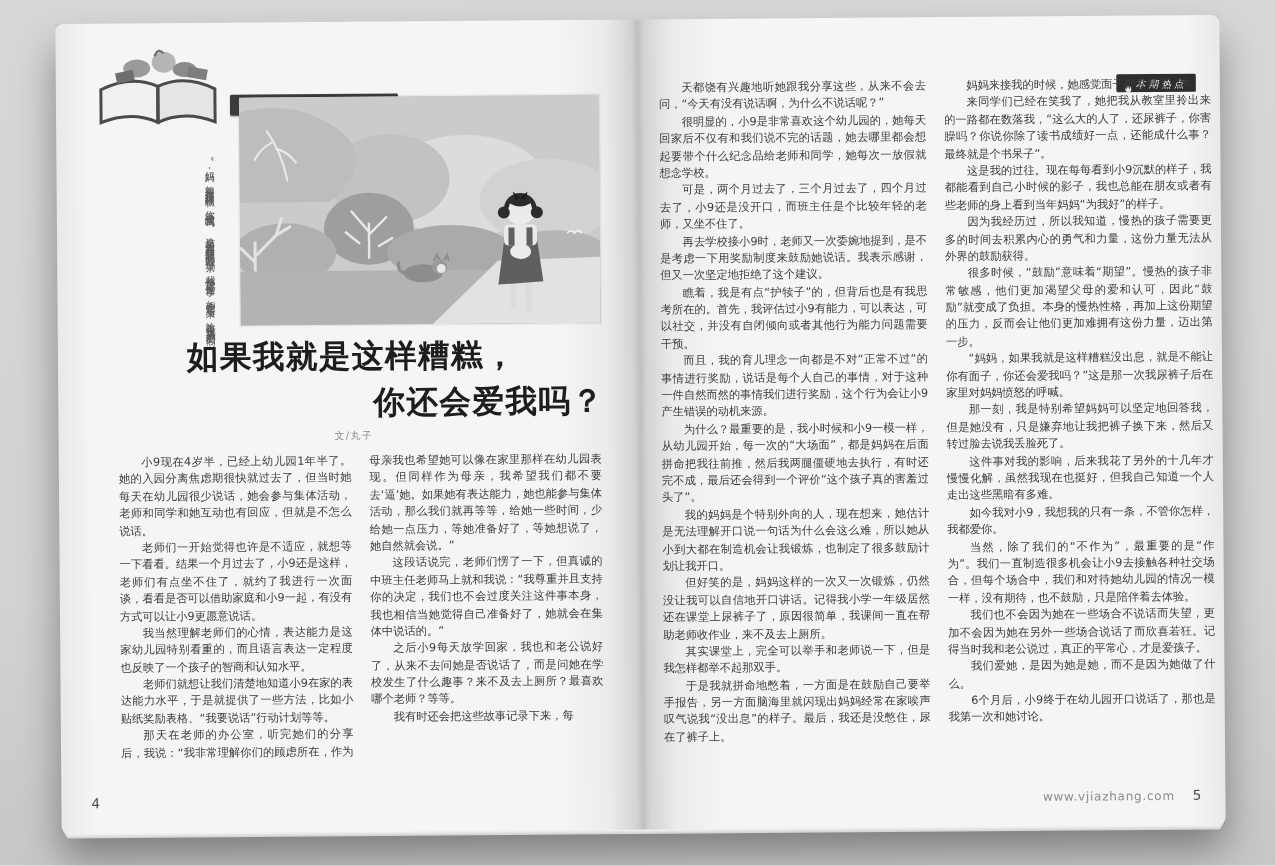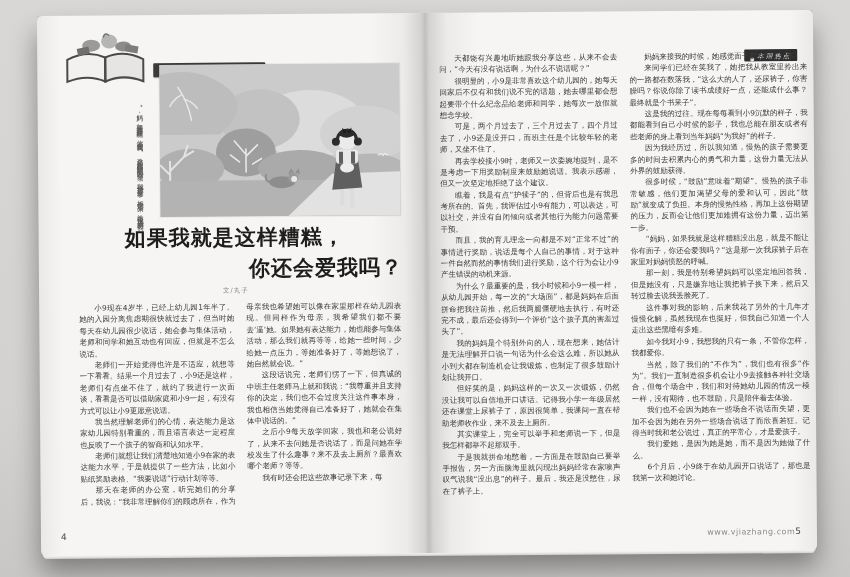--- a/index.html
+++ b/index.html
@@ -52,21 +52,21 @@
   }
   
   .topic-badge{
     position:absolute;right:16px;top:39px;height:12px;padding:0 6px;background:#2e2e2e;border-radius:1px;
     display:flex;align-items:flex-end;gap:3px;font-style:italic;
   }
   .topic-badge .dot{width:4px;height:4px;background:#e8e8e8;border-radius:50%;}
   .topic-badge span.t{color:#f0f0f0;font-size:6.5px;letter-spacing:2px;}
   
   .pagenum-left{position:absolute;left:20px;bottom:14px;font-size:9px;color:#4a4a4a;}
-  .footer-right{position:absolute;right:16px;bottom:14px;display:flex;align-items:baseline;}
+  .footer-right{position:absolute;right:16px;bottom:14px;display:flex;align-items:baseline;gap:12px;}
   .footer-right .url{font-size:8px;color:#8b8b8b;letter-spacing:.5px;}
   .footer-right .num{font-size:9px;color:#4a4a4a;}
 </style>
 </head>
 <body>
 
 <div class="book">
 
   <div class="page left">
 
@@ -171,21 +171,21 @@
       <p>于是我就拼命地憋着，一方面是在鼓励自己要举手报告，另一方面脑海里就闪现出妈妈经常在家唉声叹气说我“没出息”的样子。最后，我还是没憋住，尿在了裤子上。</p>
       <p>妈妈来接我的时候，她感觉面子都丢光了，本</p>
       <p>来同学们已经在笑我了，她把我从教室里拎出来的一路都在数落我，“这么大的人了，还尿裤子，你害臊吗？你说你除了读书成绩好一点，还能成什么事？最终就是个书呆子”。</p>
       <p>这是我的过往。现在每每看到小9沉默的样子，我都能看到自己小时候的影子，我也总能在朋友或者有些老师的身上看到当年妈妈“为我好”的样子。</p>
       <p>因为我经历过，所以我知道，慢热的孩子需要更多的时间去积累内心的勇气和力量，这份力量无法从外界的鼓励获得。</p>
       <p>很多时候，“鼓励”意味着“期望”。慢热的孩子非常敏感，他们更加渴望父母的爱和认可，因此“鼓励”就变成了负担。本身的慢热性格，再加上这份期望的压力，反而会让他们更加难拥有这份力量，迈出第一步。</p>
       <p>“妈妈，如果我就是这样糟糕没出息，就是不能让你有面子，你还会爱我吗？”这是那一次我尿裤子后在家里对妈妈愤怒的呼喊。</p>
       <p>那一刻，我是特别希望妈妈可以坚定地回答我，但是她没有，只是嫌弃地让我把裤子换下来，然后又转过脸去说我丢脸死了。</p>
       <p>这件事对我的影响，后来我花了另外的十几年才慢慢化解，虽然我现在也挺好，但我自己知道一个人走出这些黑暗有多难。</p>
       <p>如今我对小9，我想我的只有一条，不管你怎样，我都爱你。</p>
-      <p>当然，除了我们的“不作为”，我们也有很多“作为”。我们一直制造很多机会让小9去接触各种社交场合，但每个场合中，我们和对待她幼儿园的情况一模一样，没有期待，也不鼓励，只是陪伴着去体验。</p>
+      <p>当然，除了我们的“不作为”，最重要的是“作为”。我们一直制造很多机会让小9去接触各种社交场合，但每个场合中，我们和对待她幼儿园的情况一模一样，没有期待，也不鼓励，只是陪伴着去体验。</p>
       <p>我们也不会因为她在一些场合不说话而失望，更加不会因为她在另外一些场合说话了而欣喜若狂。记得当时我和老公说过，真正的平常心，才是爱孩子。</p>
       <p>我们爱她，是因为她是她，而不是因为她做了什么。</p>
       <p>6个月后，小9终于在幼儿园开口说话了，那也是我第一次和她讨论。</p>
     </div>
 
     <div class="footer-right">
       <span class="url">www.vjiazhang.com</span>
       <span class="num">5</span>
     </div>
   </div>

